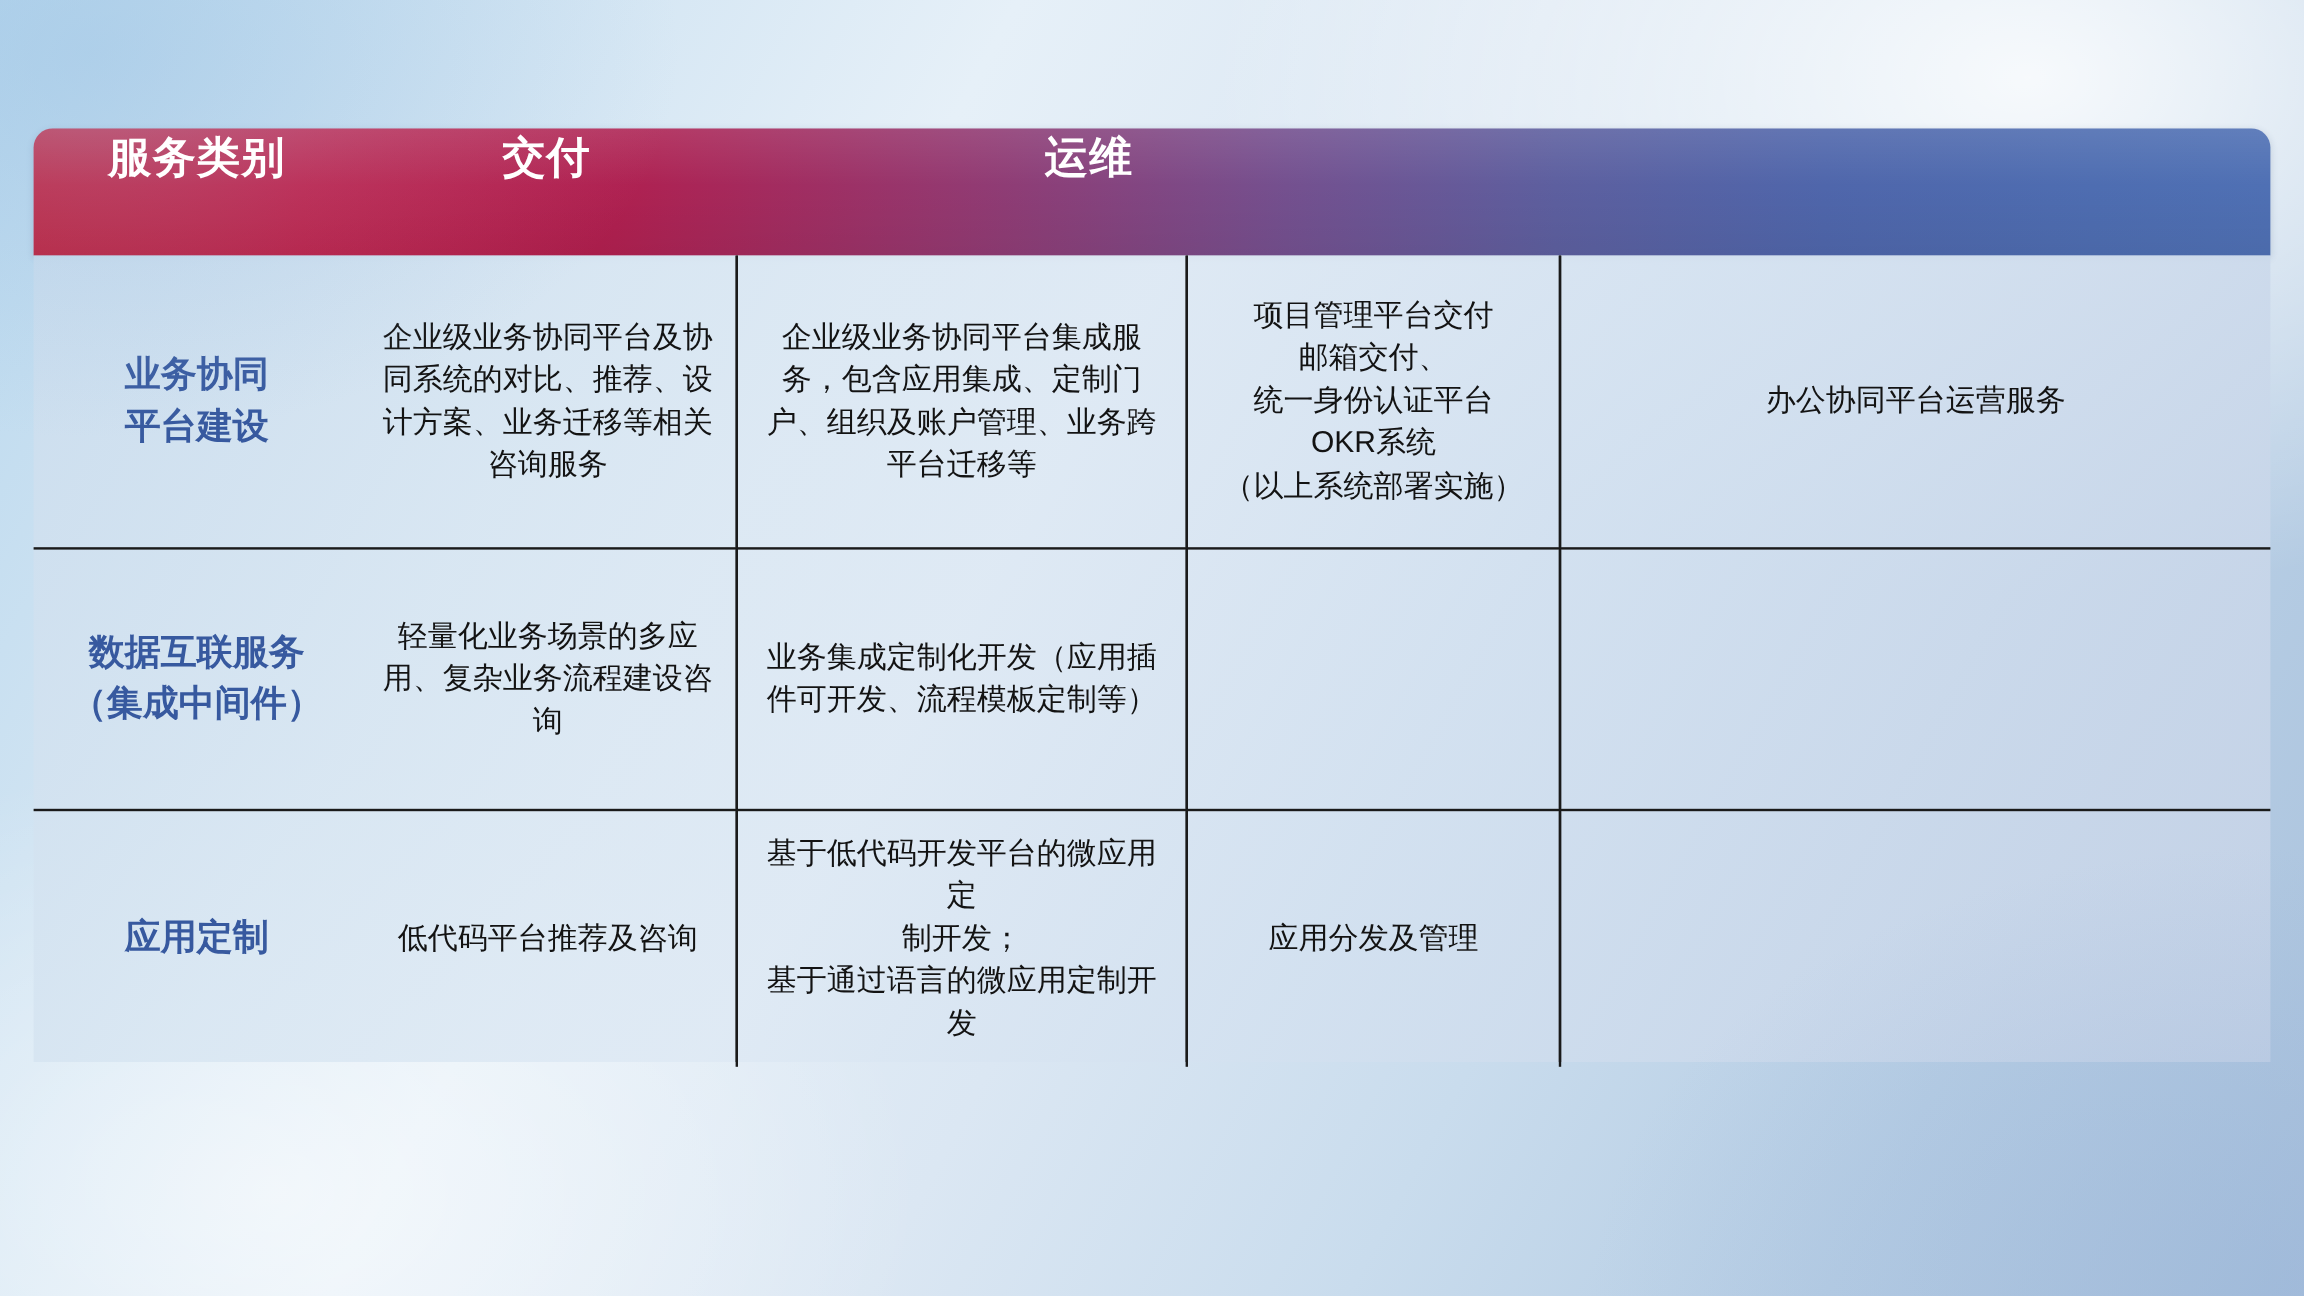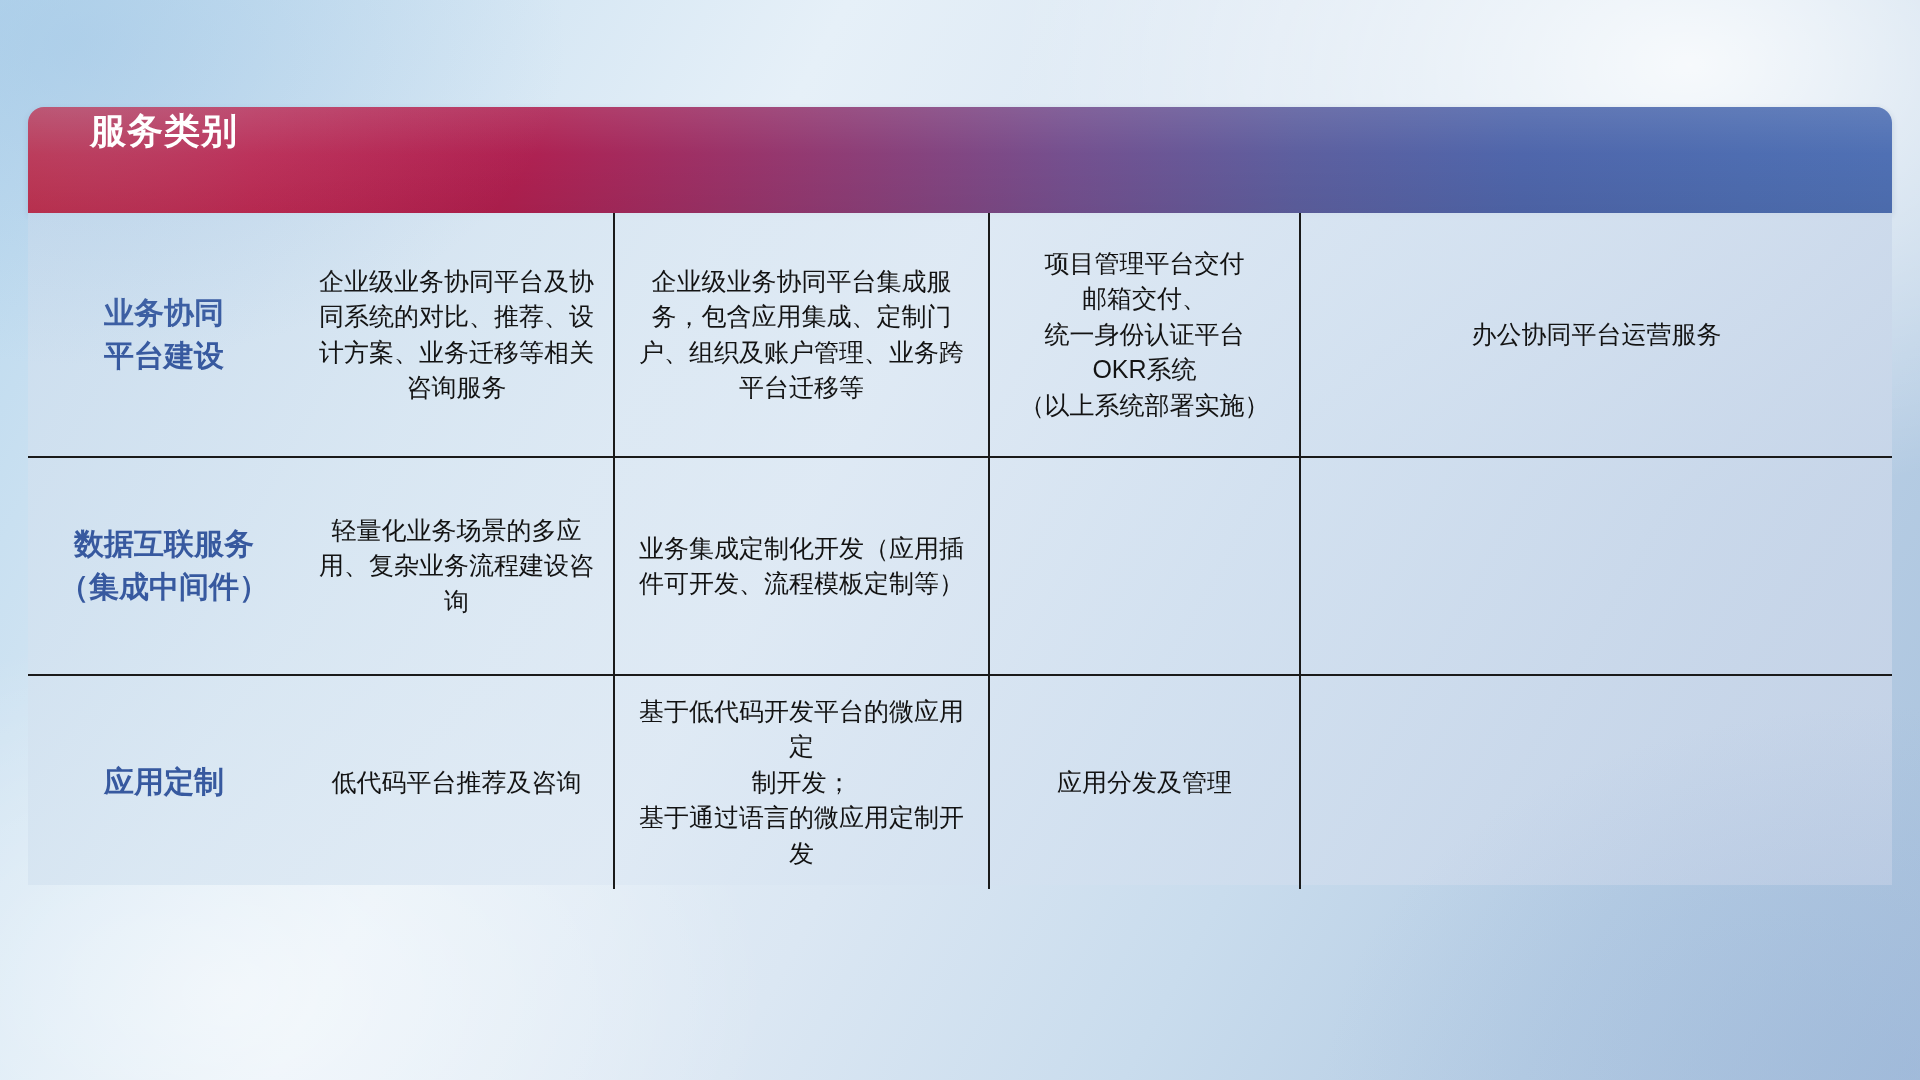--- a/index.html
+++ b/index.html
@@ -145,20 +145,22 @@
 </style>
 </head>
 <body>
 
 <div id="page">
 
   <div id="table-wrap">
 
     <div class="thead">
       <div class="th c0">服务类别</div>
+      <div class="th c3">交付</div>
+      <div class="th c4">运维</div>
     </div>
 
     <div class="tbody">
 
       <div class="vrule v1"></div>
       <div class="vrule v2"></div>
       <div class="vrule v3"></div>
 
       <div class="trow r1">
         <div class="td cat c0">

